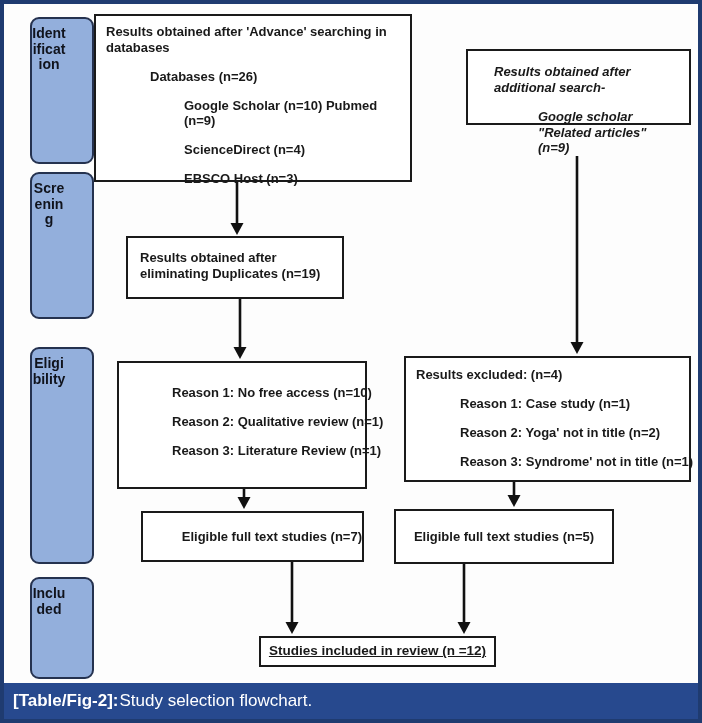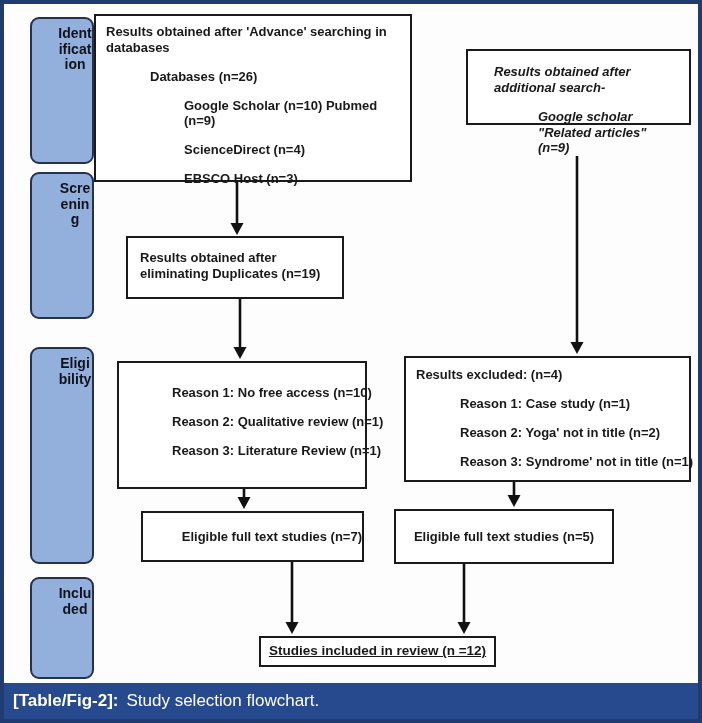--- a/index.html
+++ b/index.html
@@ -5,21 +5,21 @@
   html,body{margin:0;padding:0;background:#e9e9e9;font-family:"Liberation Sans",sans-serif;}
   .figure{
     position:relative;width:702px;height:723px;background:#fdfdfd;
     border:4px solid #1f3b70;box-sizing:border-box;overflow:hidden;
     color:#191919;
   }
   
   .stage{
     position:absolute;left:26px;width:64px;
     background:#93afdc;border:2px solid #25324f;border-radius:9px;
-    box-sizing:border-box;display:flex;justify-content:flex-end;
+    box-sizing:border-box;display:flex;justify-content:flex-start;
   }
   .stage .stage-label{
     display:block;width:34px;margin-top:7px;text-align:center;
     font-size:14px;font-weight:700;line-height:1.12;color:#10131c;
     word-break:break-all;
   }
   
   .fbox{
     position:absolute;background:#fff;border:2.5px solid #1a1a1a;
     box-sizing:border-box;
@@ -29,21 +29,21 @@
   .gap{margin-top:13px !important;padding-left:44px;}
   .indent{margin-left:34px !important;}
   .center-box{display:flex;align-items:center;justify-content:center;}
   .arrows{position:absolute;left:0;top:0;width:702px;height:723px;pointer-events:none;}
   
   .caption{
     position:absolute;left:0;right:0;bottom:0;height:36px;
     background:#27498e;color:#ffffff;display:flex;align-items:center;
     padding-left:9px;font-size:17px;
   }
-  .caption .tag{font-weight:700;margin-right:8px;}
+  .caption .tag{font-weight:700;margin-right:1px;}
   .caption .txt{font-weight:400;}
 </style>
 </head>
 <body>
 
 <div class="figure">
 
   <div class="stage" style="top:13px;height:147px;">
     <span class="stage-label">Identification</span>
   </div>

